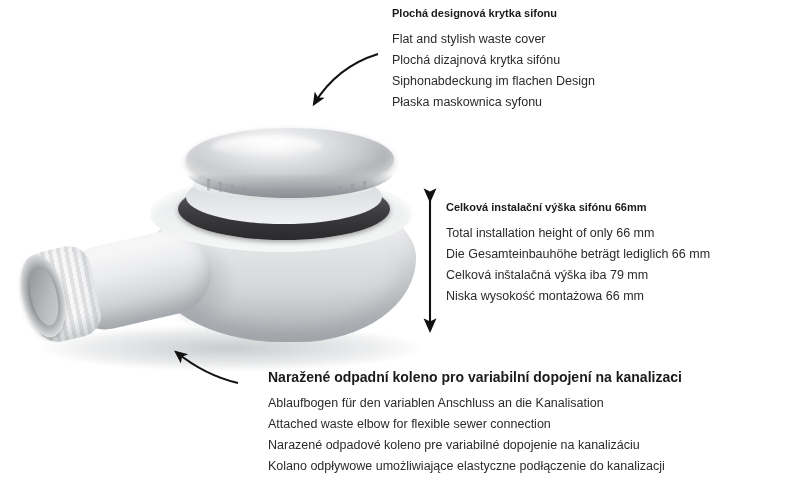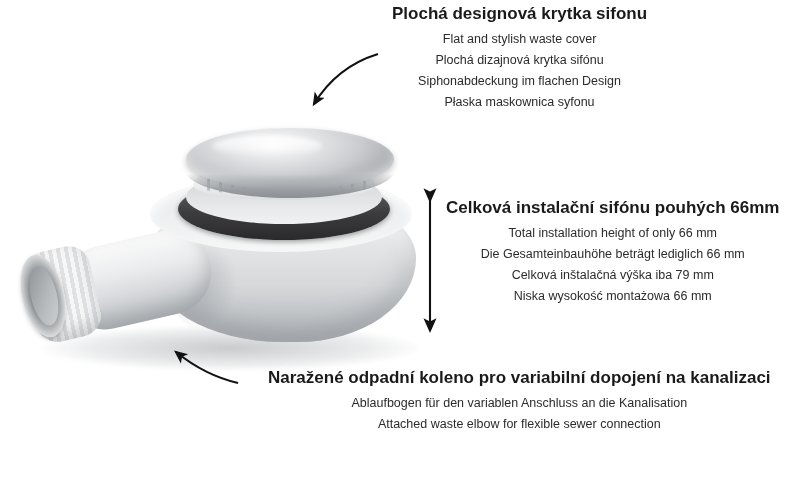--- a/index.html
+++ b/index.html
@@ -20,38 +20,37 @@
     position: absolute;
     left: 0; top: 0;
     width: 800px;
     height: 488px;
   }
 
   
   .callout { position: absolute; }
   .callout .title {
     font-weight: bold;
-    font-size: 17px;
+    font-size: 11px;
     line-height: 19px;
     color: #1a1a1a;
     margin: 0 0 6px 0;
     white-space: nowrap;
   }
   .callout .line {
     font-size: 12.5px;
     line-height: 21px;
     color: #2b2b2b;
     white-space: nowrap;
-    text-align: center;
   }
 
   #callout-top { left: 392px; top: 4px; }
   #callout-height { left: 446px; top: 198px; }
   #callout-elbow { left: 268px; top: 368px; }
-  #callout-elbow .title { font-size: 17px; }
+  #callout-elbow .title { font-size: 14px; }
 
   
   .arrow-layer {
     position: absolute;
     left: 0; top: 0;
     width: 800px; height: 488px;
     pointer-events: none;
   }
 
   
@@ -281,26 +280,28 @@
 
   <div class="callout" id="callout-top">
     <div class="title">Plochá designová krytka sifonu</div>
     <div class="line">Flat and stylish waste cover</div>
     <div class="line">Plochá dizajnová krytka sifónu</div>
     <div class="line">Siphonabdeckung im flachen Design</div>
     <div class="line">Płaska maskownica syfonu</div>
   </div>
 
   <div class="callout" id="callout-height">
-    <div class="title">Celková instalační sifónu pouhých 66mm</div>
+    <div class="title">Celková instalační výška sifónu 66mm</div>
     <div class="line">Total installation height of only 66 mm</div>
     <div class="line">Die Gesamteinbauhöhe beträgt lediglich 66 mm</div>
     <div class="line">Celková inštalačná výška iba 79 mm</div>
     <div class="line">Niska wysokość montażowa 66 mm</div>
   </div>
 
   <div class="callout" id="callout-elbow">
     <div class="title">Naražené odpadní koleno pro variabilní dopojení na kanalizaci</div>
     <div class="line">Ablaufbogen für den variablen Anschluss an die Kanalisation</div>
     <div class="line">Attached waste elbow for flexible sewer connection</div>
+    <div class="line">Narazené odpadové koleno pre variabilné dopojenie na kanalizáciu</div>
+    <div class="line">Kolano odpływowe umożliwiające elastyczne podłączenie do kanalizacji</div>
   </div>
 
 </div>
 
 </body></html>

